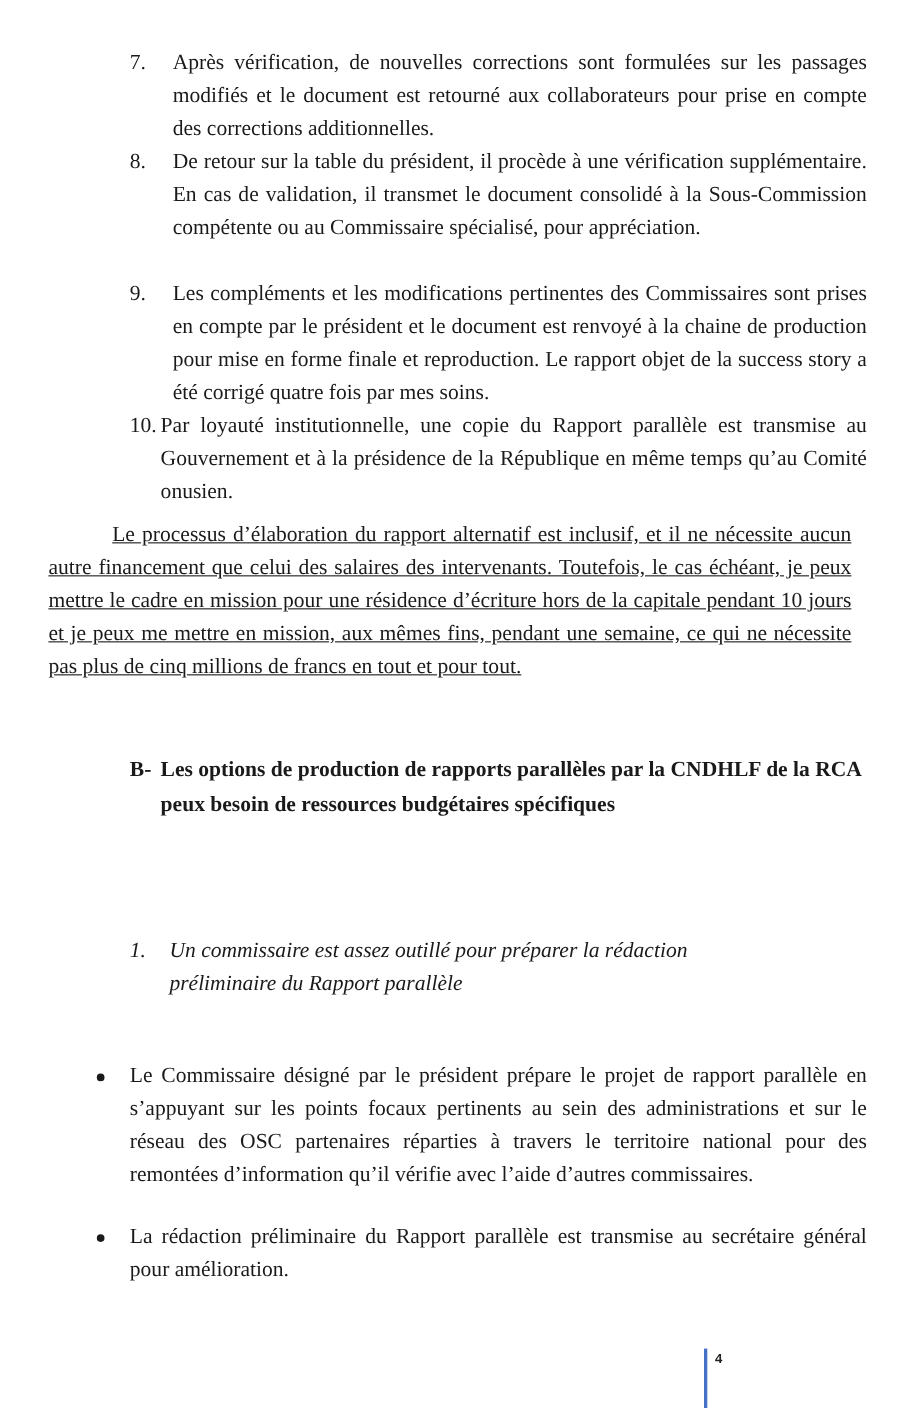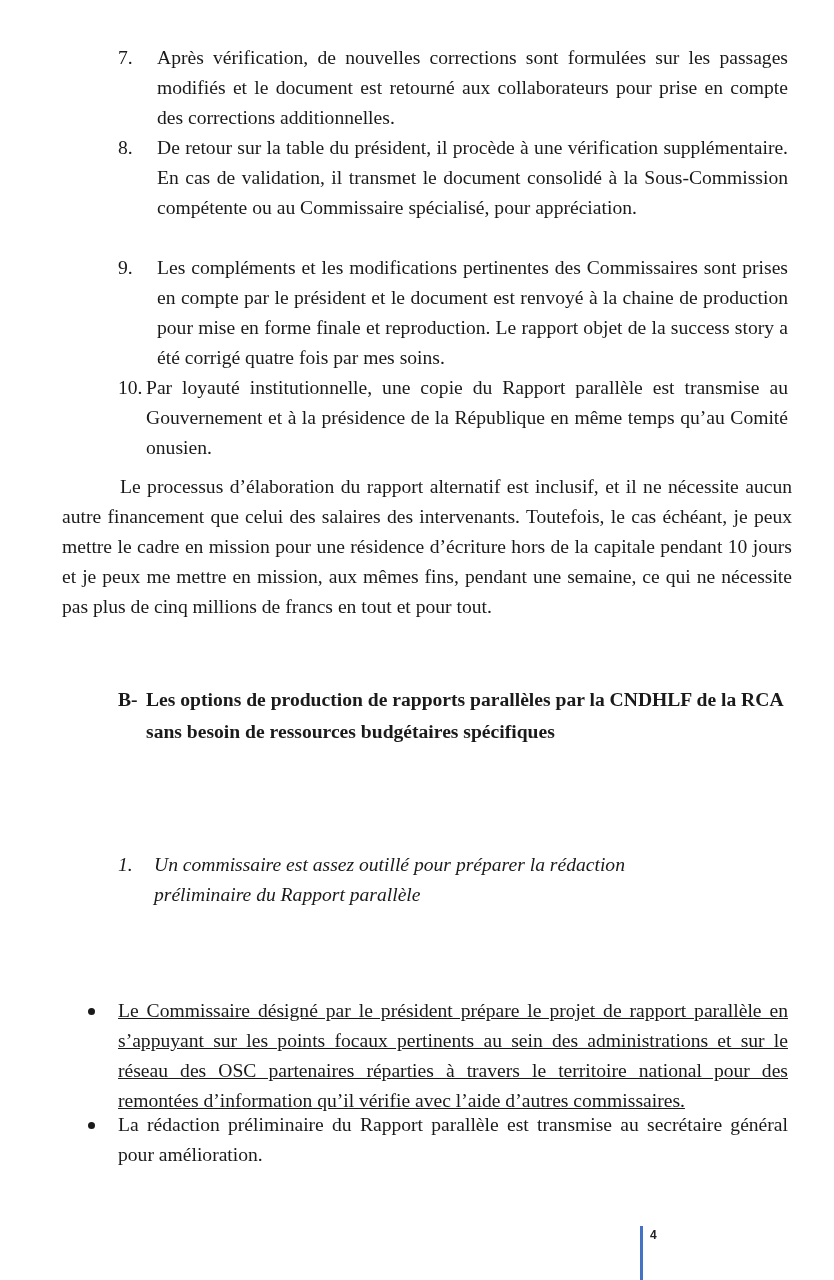--- a/index.html
+++ b/index.html
@@ -4,21 +4,21 @@
 <style>
   html, body { margin: 0; padding: 0; background: #ffffff; }
   body { width: 834px; height: 1280px; position: relative; overflow: hidden;
          font-family: "Liberation Serif", "DejaVu Serif", serif; color: #1a1a1a; }
   .page { position: absolute; left: 0; top: 0; width: 834px; height: 1280px; background: #fff; }
   .text { font-size: 19.6px; line-height: 30px; text-align: justify; }
   .ol-item { position: absolute; left: 118px; width: 670px; }
   .ol-item .num { position: absolute; left: 0; top: 0; }
   .ol-item .body { margin-left: 39px; text-align: justify; text-align-last: auto; }
   .ol-item.ten .body { margin-left: 28px; }
-  .para { position: absolute; left: 62px; width: 730px; text-indent: 58px; }
+  .para { position: absolute; left: 44px; width: 730px; text-indent: 58px; text-decoration: underline; }
   .heading { position: absolute; left: 118px; width: 680px; font-weight: bold; font-size: 19.6px; line-height: 32px; }
   .heading .label { position: absolute; left: 0; top: 0; }
   .heading .body { margin-left: 28px; }
   .sub-item { position: absolute; left: 118px; width: 600px; font-style: italic; }
   .sub-item .num { position: absolute; left: 0; top: 0; }
   .sub-item .body { margin-left: 36px; text-align: left; }
   .plain { position: absolute; left: 118px; }
   .bullet-item { position: absolute; left: 88px; width: 700px; }
   .bullet-item .dot { position: absolute; left: 0; top: 12px; width: 7px; height: 7px; border-radius: 50%; background: #1a1a1a; }
   .bullet-item .body { margin-left: 30px; text-align: justify; }
@@ -48,31 +48,31 @@
 
   <div class="ol-item text ten" style="top:373px;">
     <span class="num">10.</span>
     <div class="body">Par loyauté institutionnelle, une copie du Rapport parallèle est transmise au Gouvernement et à la présidence de la République en même temps qu’au Comité onusien.</div>
   </div>
 
   <div class="para text" style="top:472px;">Le processus d’élaboration du rapport alternatif est inclusif, et il ne nécessite aucun autre financement que celui des salaires des intervenants. Toutefois, le cas échéant, je peux mettre le cadre en mission pour une résidence d’écriture hors de la capitale pendant 10 jours et je peux me mettre en mission, aux mêmes fins, pendant une semaine, ce qui ne nécessite pas plus de cinq millions de francs en tout et pour tout.</div>
 
   <div class="heading" style="top:684px;">
     <span class="label">B-</span>
-    <div class="body">Les options de production de rapports parallèles par la CNDHLF de la RCA sans besoin de ressources budgétaires spécifiques</div>
+    <div class="body">Les options de production de rapports parallèles par la CNDHLF de la RCA peux besoin de ressources budgétaires spécifiques</div>
   </div>
 
 
   <div class="sub-item text" style="top:850px;">
     <span class="num">1.</span>
     <div class="body">Un commissaire est assez outillé pour préparer la rédaction préliminaire du Rapport parallèle</div>
   </div>
 
 
-  <div class="bullet-item text" style="top:996px;text-decoration:underline;">
+  <div class="bullet-item text" style="top:964px;">
     <span class="dot"></span>
     <div class="body">Le Commissaire désigné par le président prépare le projet de rapport parallèle en s’appuyant sur les points focaux pertinents au sein des administrations et sur le réseau des OSC partenaires réparties à travers le territoire national pour des remontées d’information qu’il vérifie avec l’aide d’autres commissaires.</div>
   </div>
 
   <div class="bullet-item text" style="top:1110px;">
     <span class="dot"></span>
     <div class="body">La rédaction préliminaire du Rapport parallèle est transmise au secrétaire général pour amélioration.</div>
   </div>
 
   <div class="page-num-bar" style="background: rgb(68, 114, 196);"></div>

